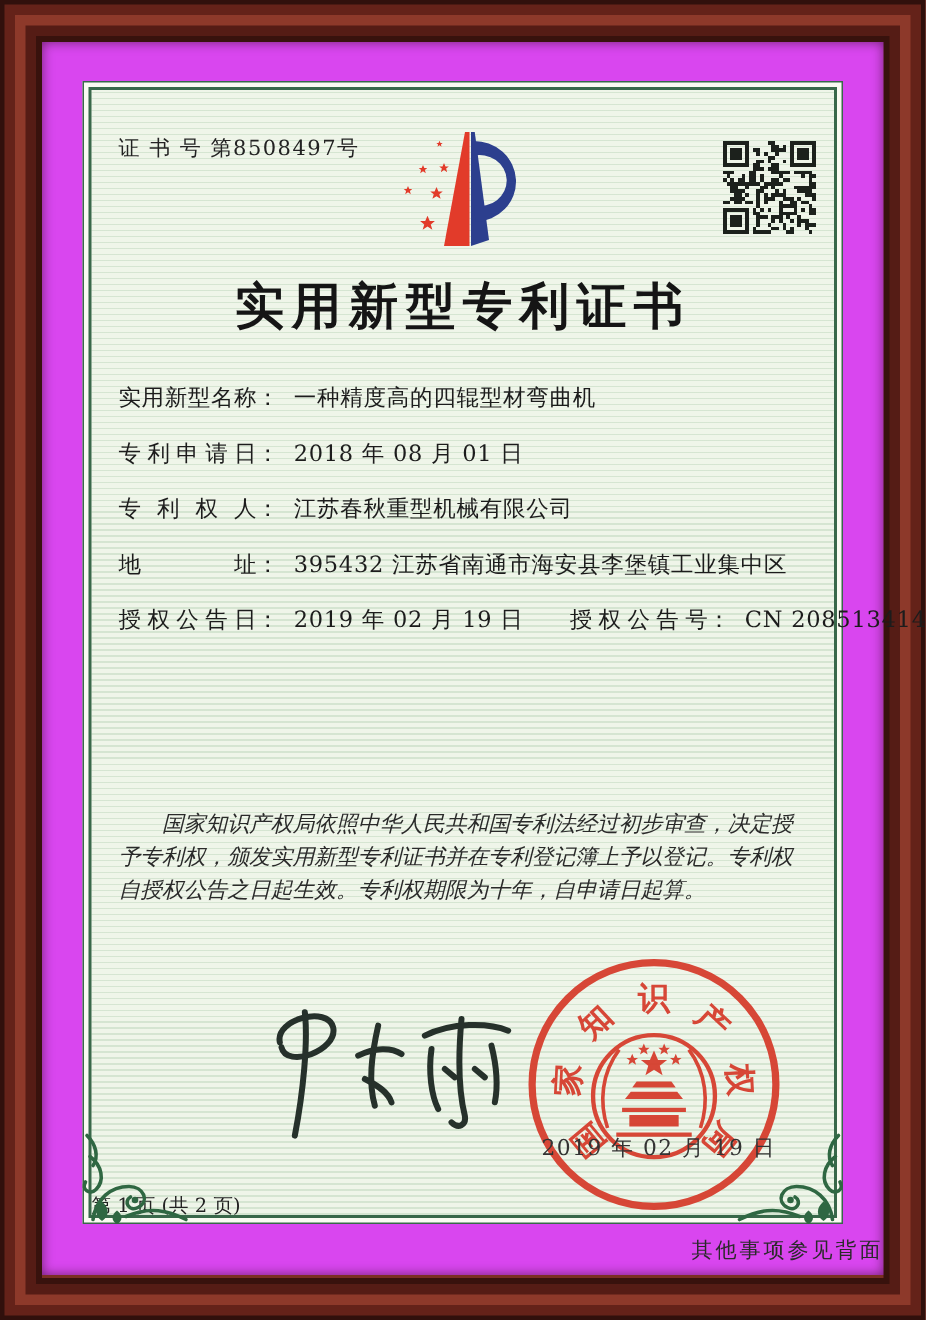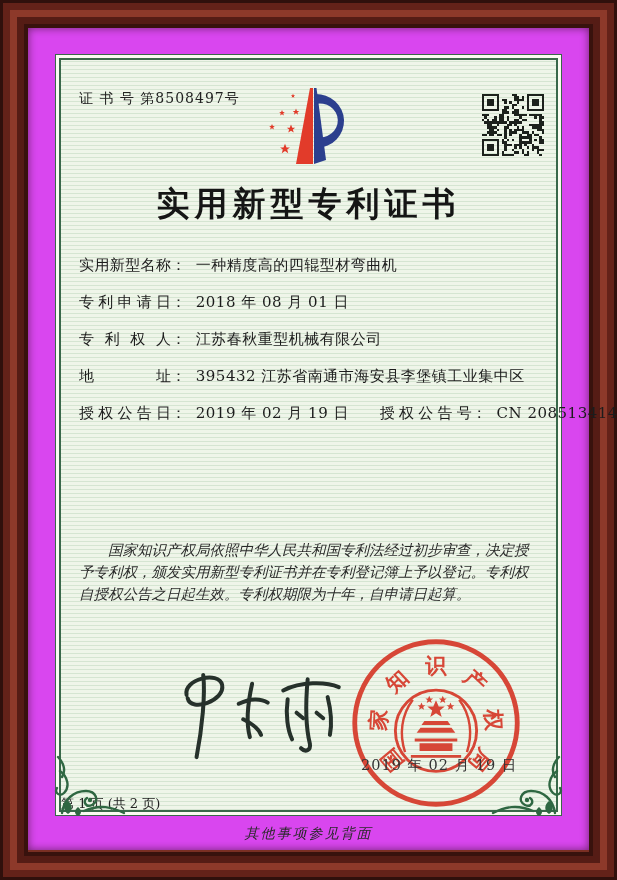--- a/index.html
+++ b/index.html
@@ -59,22 +59,22 @@
   .body-text p{margin:0;text-indent:2em;}
   .signoff{position:absolute;left:22px;top:630px;font-size:15px;color:#1c1c1c;line-height:30px;letter-spacing:2px;}
   .signature{position:absolute;left:100px;top:606px;width:200px;height:100px;}
   .seal{position:absolute;left:286px;top:574px;width:178px;height:178px;opacity:.93;}
   .seal-date{position:absolute;left:300px;top:696px;font-size:14.5px;color:#333;letter-spacing:1px;}
   .page-no{position:absolute;left:0;right:0;top:735px;font-size:13px;color:#222;}
   .corner{position:absolute;width:74px;height:74px;bottom:-7px;}
   .corner.bl{left:-7px;}
   .corner.br{right:-7px;transform:scaleX(-1);}
   .back-note{
-    position:absolute;left:0;right:0;bottom:7px;text-align:center;
-    font-size:14px;font-style:italic;color:#2a2a2a;letter-spacing:2px;
+    position:absolute;left:0;right:0;bottom:7px;text-align:right;
+    font-size:14px;color:#2a2a2a;letter-spacing:2px;
   }
 </style>
 </head>
 <body>
 
 <div class="frame"></div>
 
 <div class="paper">
 
   <div class="cert">

